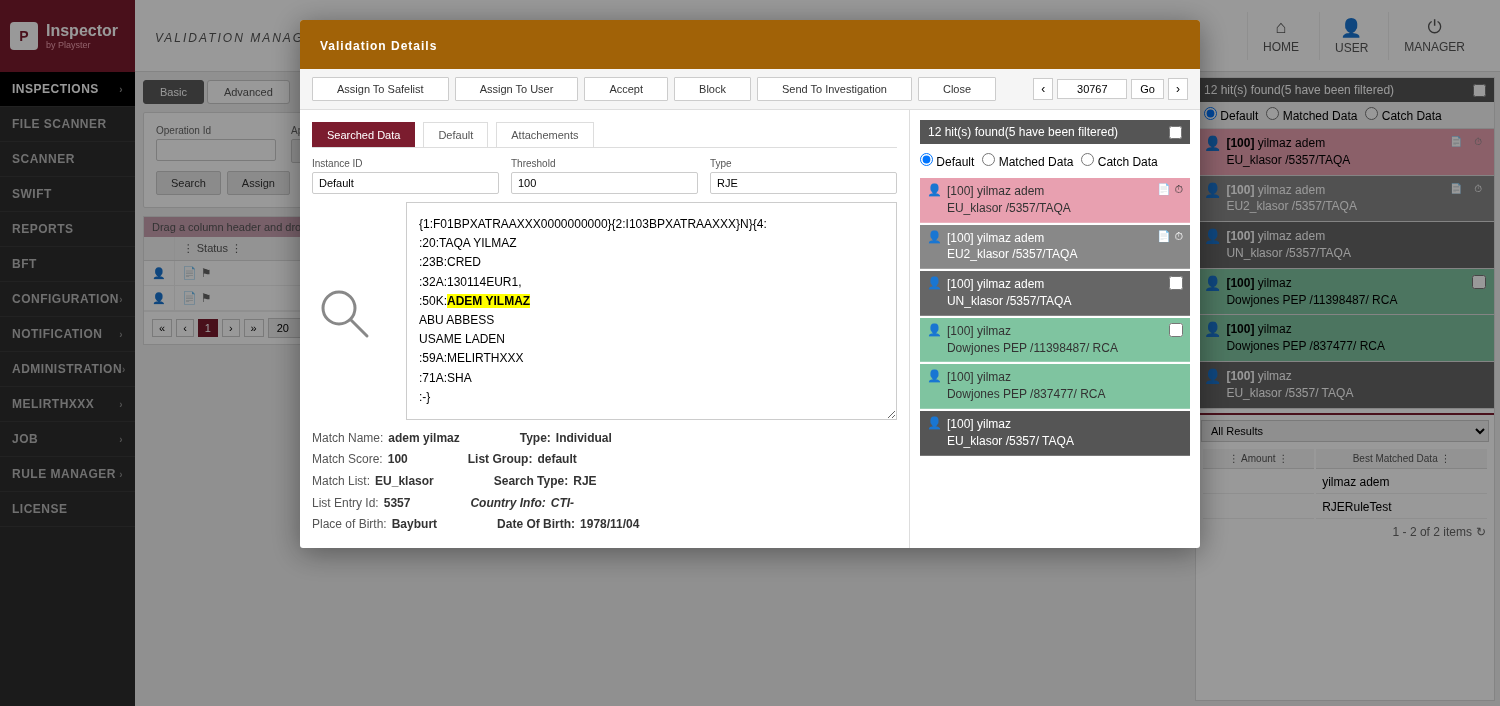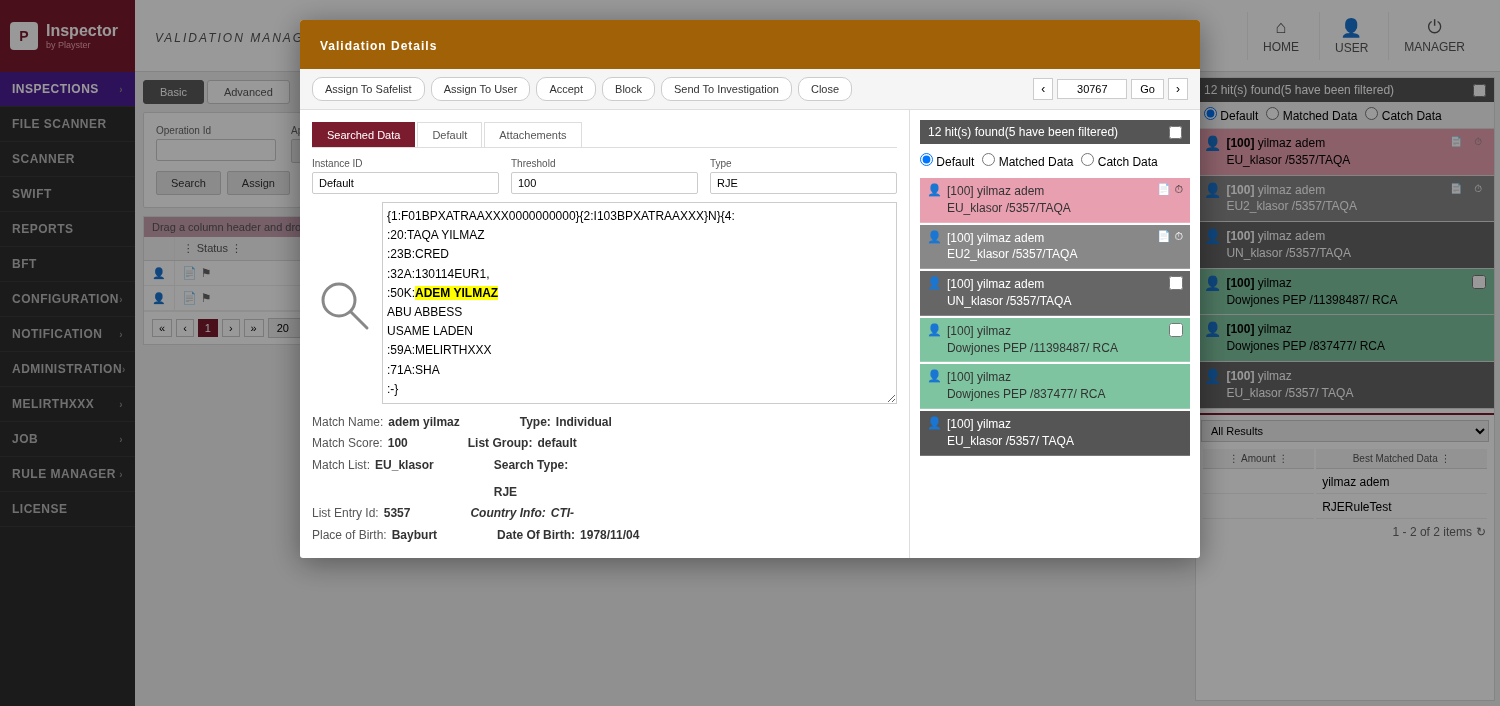--- a/index.html
+++ b/index.html
@@ -17,21 +17,21 @@
       width: 28px; height: 28px; background: white; border-radius: 4px;
       display: flex; align-items: center; justify-content: center; color: #7b1c2e; font-weight: bold; font-size: 14px;
     }
     .logo-text { color: white; font-size: 16px; font-weight: bold; line-height: 1.1; }
     .logo-sub { color: #f0a0b0; font-size: 9px; }
     .sidebar-menu-item {
       padding: 10px 12px; display: flex; align-items: center; justify-content: space-between;
       cursor: pointer; border-bottom: 1px solid #3a3a3a; color: #bbb; font-size: 11px; font-weight: bold; letter-spacing: 0.5px;
     }
     .sidebar-menu-item.active { background: #555; color: white; }
-    .sidebar-menu-item.highlighted { background: #4c1d95; color: white; }
+    .sidebar-menu-item.highlighted { background: #000000; color: white; }
     .chevron { font-size: 10px; color: #888; }
 
     
     .topbar {
       position: absolute; left: 135px; top: 0; right: 0; height: 72px;
       background: white; display: flex; align-items: center; justify-content: space-between;
       padding: 0 20px; border-bottom: 1px solid #ddd;
     }
     .topbar-title { font-size: 20px; font-weight: bold; color: #333; letter-spacing: 1px; }
     .topbar-title span { font-weight: normal; }
@@ -130,54 +130,55 @@
       background: white; width: 900px; border-radius: 3px; overflow: hidden; box-shadow: 0 5px 30px rgba(0,0,0,0.4);
     }
     .modal-header {
       background: #a16207; color: white; padding: 14px 20px; font-size: 18px; font-weight: bold; letter-spacing: 1px;
     }
     .modal-toolbar {
       background: #f5f5f5; border-bottom: 1px solid #ddd; padding: 8px 12px;
       display: flex; align-items: center; gap: 6px;
     }
     .modal-btn {
-      padding: 5px 12px; border: 1px solid #ccc; background: white; cursor: pointer; font-size: 11px;
-      border-radius: 10px; color: #333;
+      padding: 5px 24px; border: 1px solid #ccc; background: white; cursor: pointer; font-size: 11px;
+      border-radius: 1px; color: #333;
     }
     .modal-nav { display: flex; align-items: center; gap: 4px; margin-left: auto; }
     .nav-btn { padding: 3px 7px; border: 1px solid #ccc; background: white; cursor: pointer; font-size: 12px; }
     .nav-input { border: 1px solid #ccc; padding: 3px 6px; width: 70px; font-size: 11px; text-align: center; }
     .nav-go { padding: 3px 8px; border: 1px solid #ccc; background: white; cursor: pointer; font-size: 11px; }
     .modal-body { display: flex; }
     .modal-left { flex: 1; padding: 12px; border-right: 1px solid #ddd; }
     .modal-right { width: 290px; padding: 10px; }
     .modal-tabs {
       display: flex; border-bottom: 1px solid #ddd; margin-bottom: 10px;
     }
     .modal-tab {
       padding: 6px 14px; border: 1px solid #ddd; background: white; cursor: pointer;
-      font-size: 11px; color: #555; margin-right: 2px; border-bottom: none;
+      font-size: 11px; color: #555; margin-right: 8px; border-bottom: none;
     }
     .modal-tab.active { background: #7b1c2e; color: white; border-color: #7b1c2e; }
     .modal-form-row { display: flex; gap: 12px; margin-bottom: 8px; }
     .modal-form-group { display: flex; flex-direction: column; gap: 3px; flex: 1; }
     .modal-form-group label { font-size: 10px; color: #555; }
     .modal-form-group input, .modal-form-group select {
       border: 1px solid #ccc; padding: 4px 6px; font-size: 11px; border-radius: 2px;
     }
     .searched-data-area {
       display: flex; gap: 10px; margin-bottom: 8px;
     }
     .search-icon-area {
       display: flex; align-items: center; justify-content: center; width: 60px;
     }
     .search-text-area {
-      flex: 1; border: 1px solid #ccc; padding: 4px; font-size: 10px; line-height: 1.6;
+      flex: 1; border: 1px solid #ccc; padding: 12px; font-size: 10px; line-height: 1.6;
       min-height: 170px; font-family: monospace; resize: vertical; overflow-y: auto;
       background: white;
+      margin-left: 24px;
     }
     .highlight-yellow { background: yellow; font-weight: bold; }
     .match-details { font-size: 11px; line-height: 1.8; }
     .match-details .detail-row { display: flex; gap: 20px; }
     .match-details .detail-item { display: flex; gap: 5px; }
     .match-details .detail-label { color: #555; font-weight: normal; }
     .match-details .detail-value { color: #333; font-weight: bold; }
     .match-details .bold-label { font-weight: bold; color: #333; }
 
     
@@ -530,21 +531,21 @@
             <div class="detail-item" style="margin-left:40px;">
               <span class="bold-label">List Group:</span>
               <span class="detail-value">default</span>
             </div>
           </div>
           <div class="detail-row">
             <div class="detail-item">
               <span class="detail-label">Match List:</span>
               <span class="detail-value">EU_klasor</span>
             </div>
-            <div class="detail-item" style="margin-left:40px;flex-direction:column;">
+            <div class="detail-item" style="margin-left:40px;">
               <span class="bold-label">Search Type:</span>
               <span class="detail-value">RJE</span>
             </div>
           </div>
           <div class="detail-row">
             <div class="detail-item">
               <span class="detail-label">List Entry Id:</span>
               <span class="detail-value">5357</span>
             </div>
             <div class="detail-item" style="margin-left:40px;font-style:italic;">

